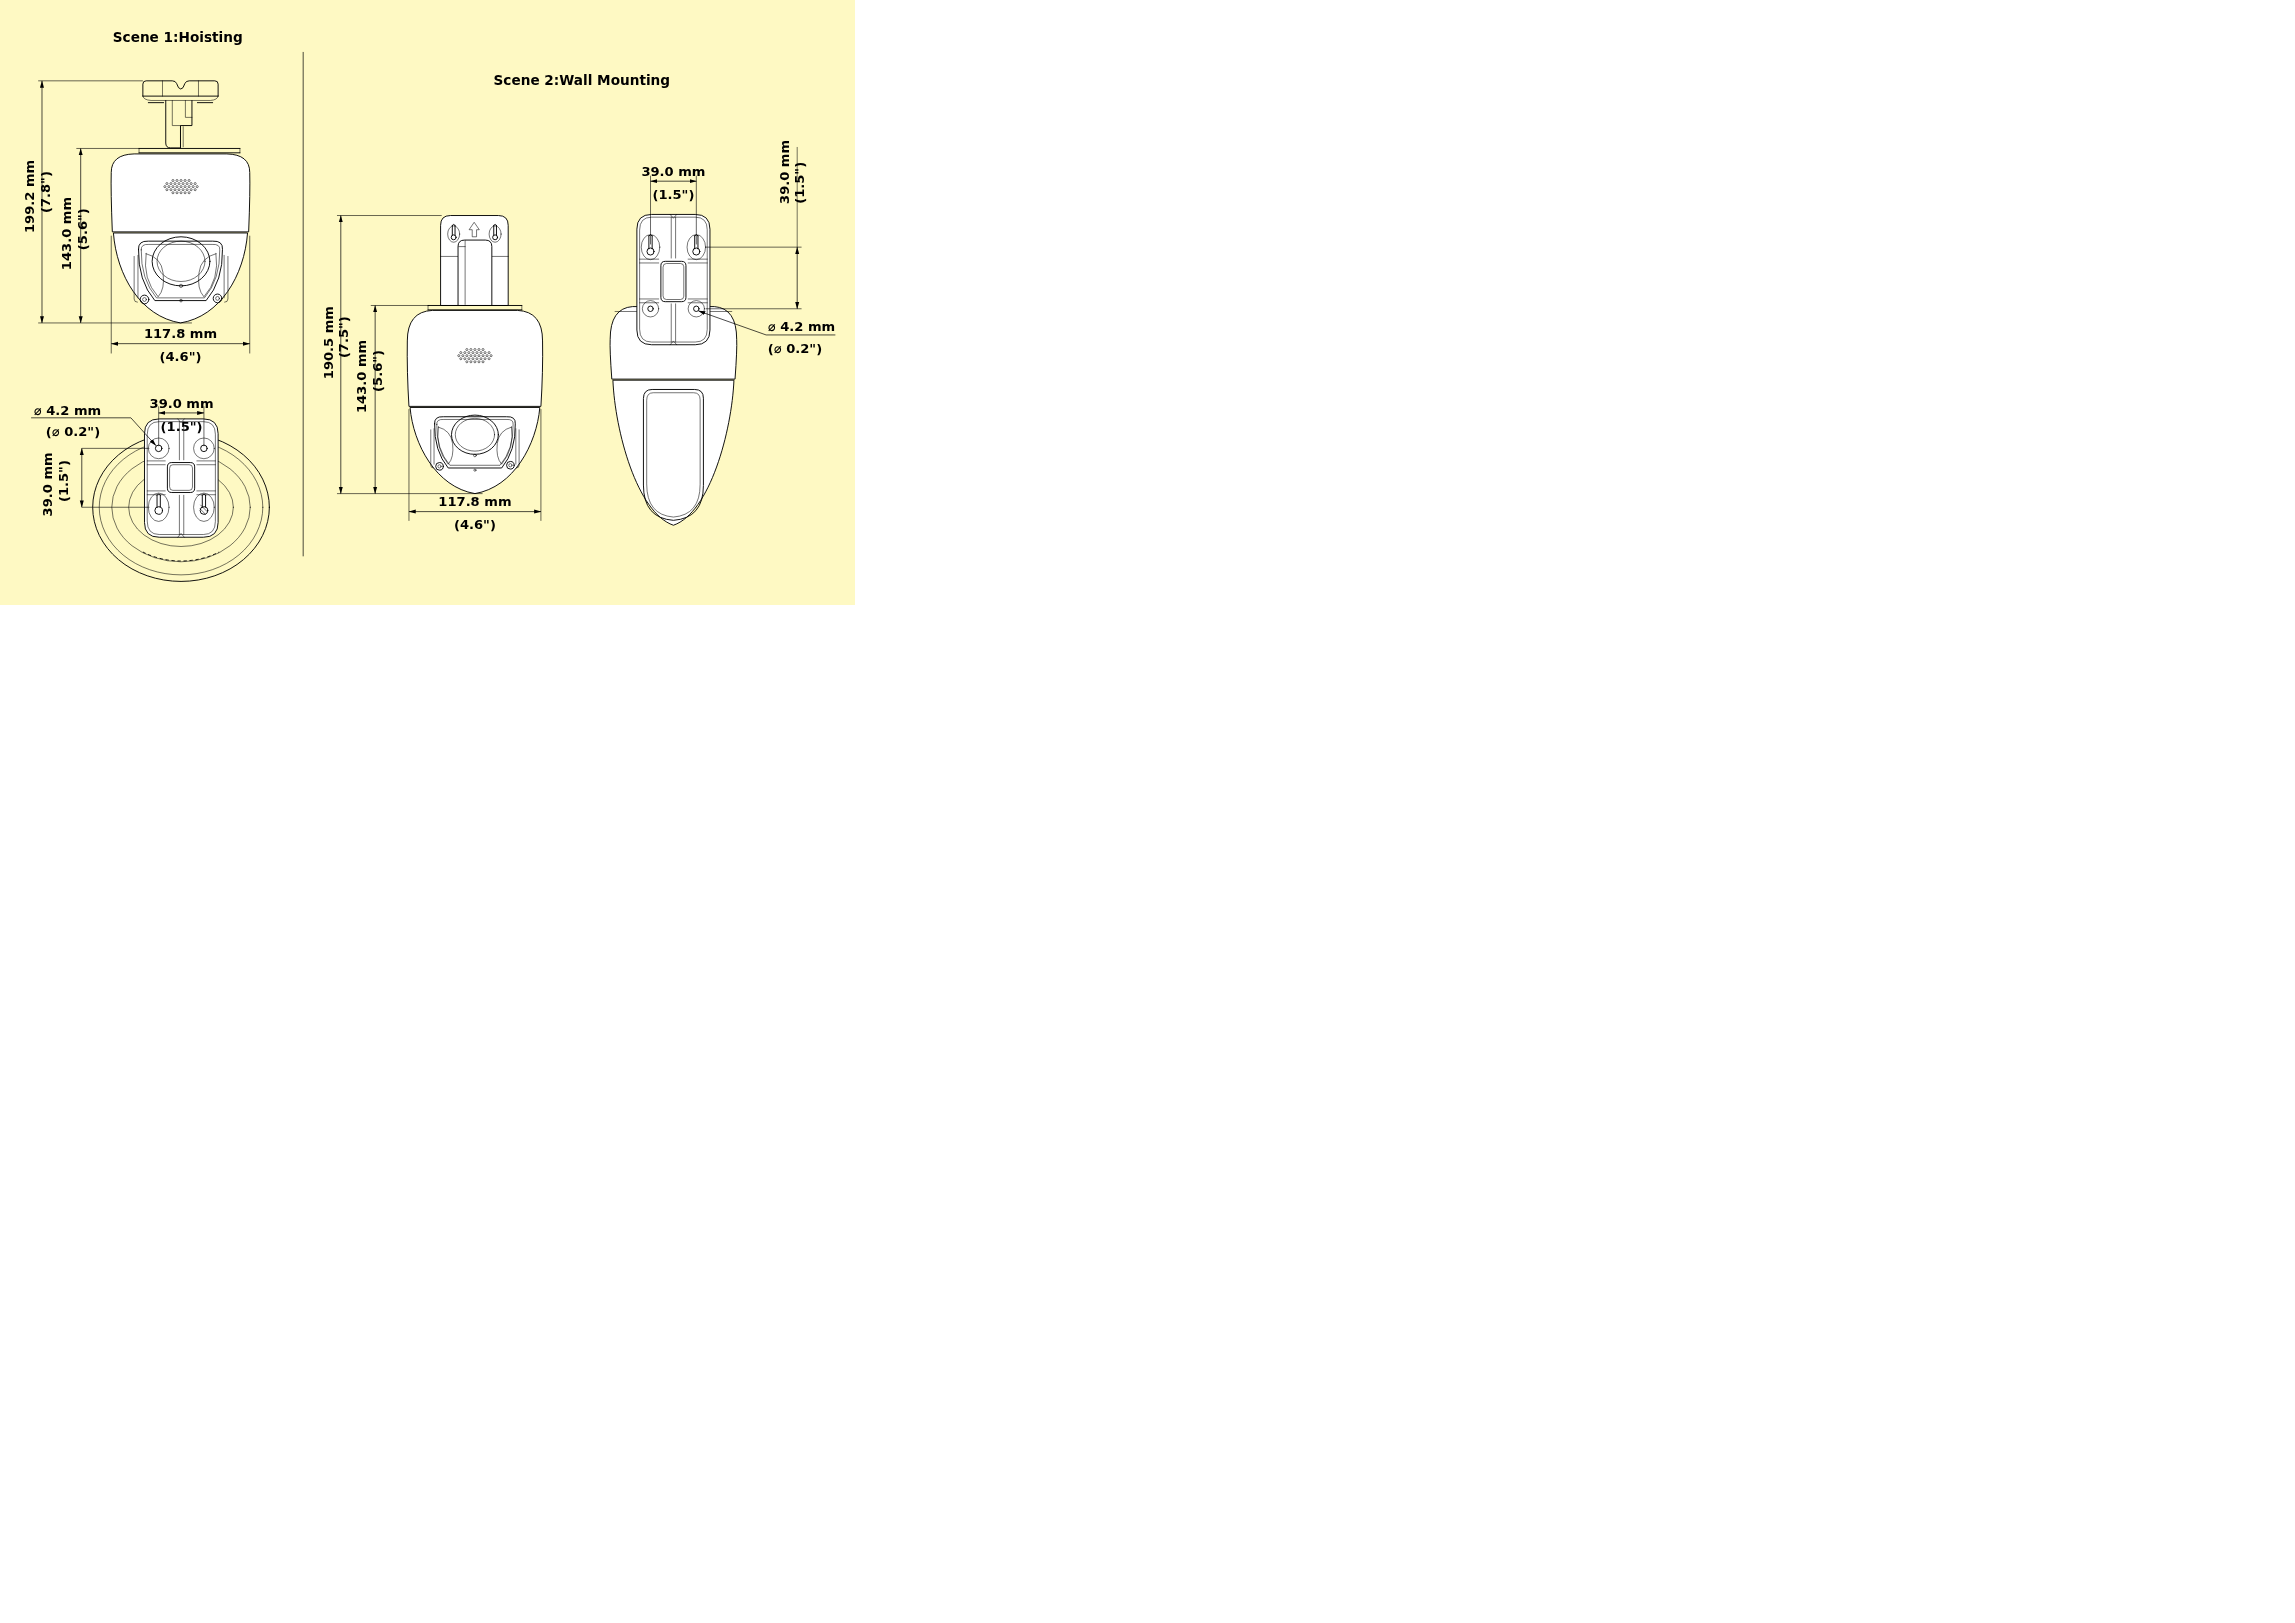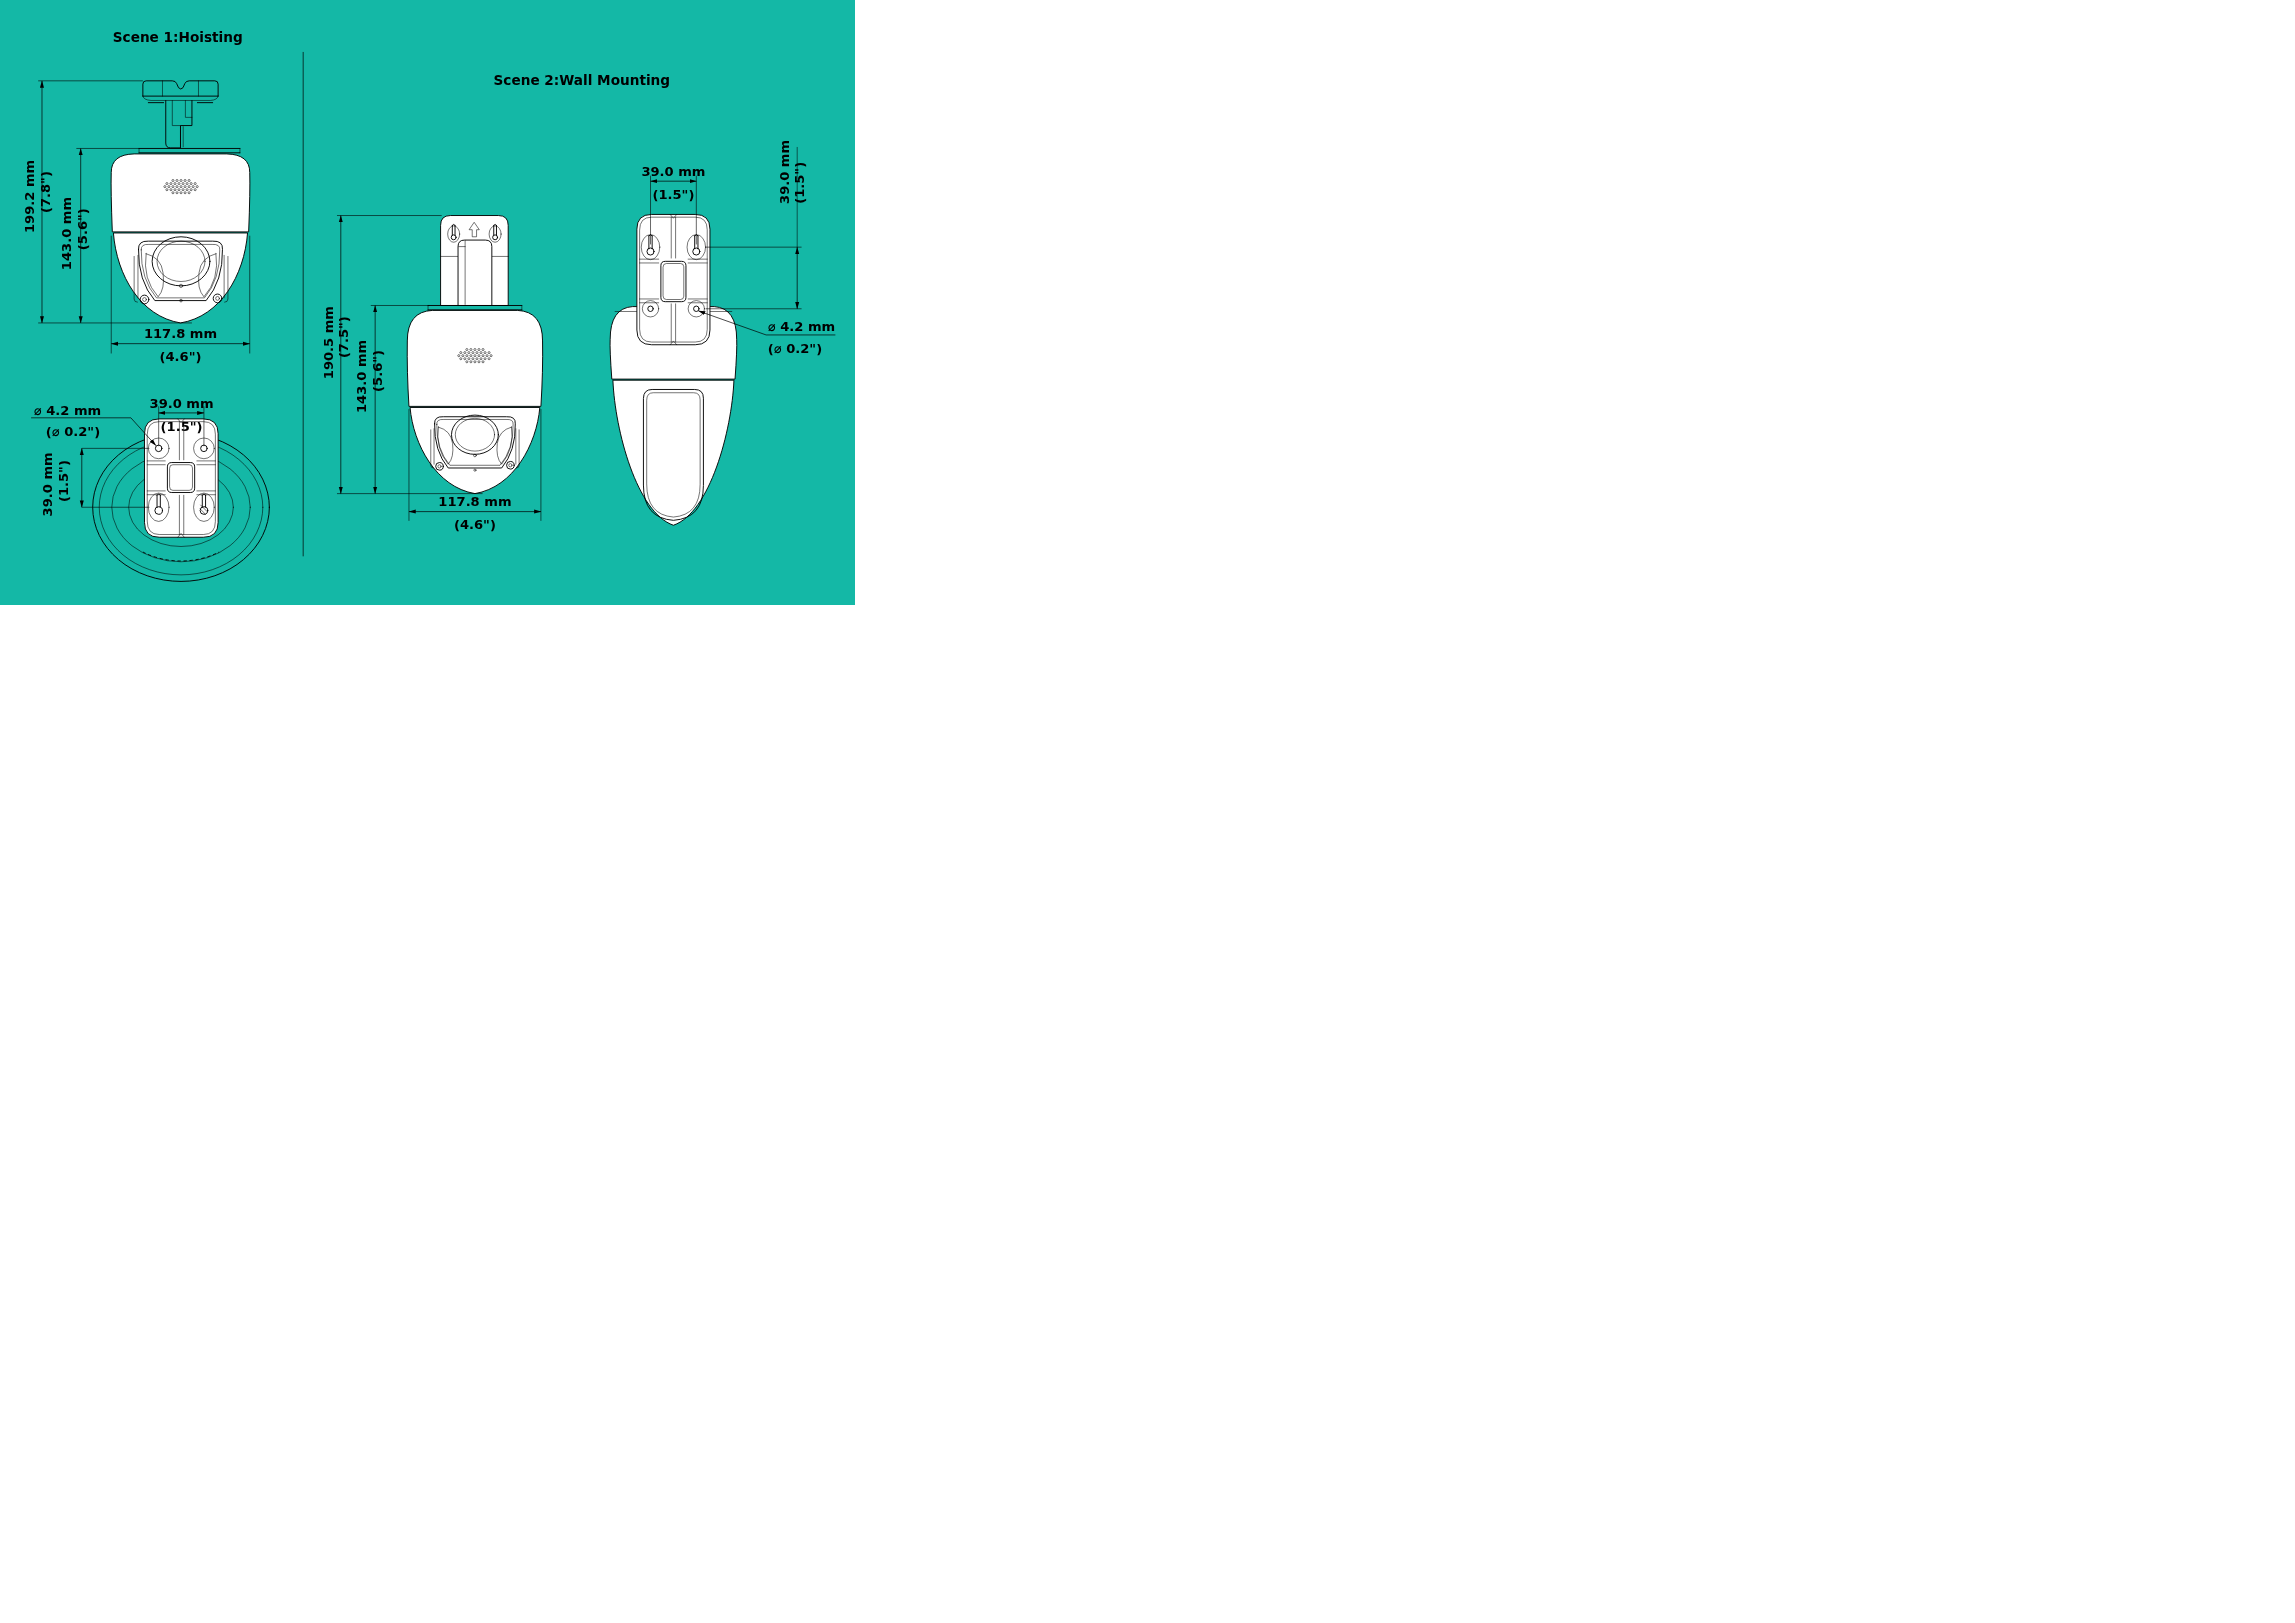--- a/index.html
+++ b/index.html
@@ -1,16 +1,16 @@
 <!DOCTYPE html>
 <html style="font-size:8.7px"><head>
 <meta charset="utf-8">
 <style>
   html,body { margin:0; padding:0; background:#fff; }
-  .page { width:855px; height:605px; background:#14b8a6; position:relative; }
+  .page { width:855px; height:605px; background:#fef9c3; position:relative; }
   svg { display:block; }
   
   .ol   { fill:none; stroke:#000; stroke-width:1.7; stroke-linejoin:round; stroke-linecap:round; }
   .wf   { fill:#fff; stroke:#000; stroke-width:1.7; stroke-linejoin:round; }
   .thin { fill:none; stroke:#000; stroke-width:1;   stroke-linejoin:round; stroke-linecap:round; }
   .dim  { fill:none; stroke:#000; stroke-width:1.3; }
   .ext  { fill:none; stroke:#000; stroke-width:1.1; }
   .dash { fill:none; stroke:#000; stroke-width:1.6; stroke-dasharray:6 5; }
   .dot  { fill:none; stroke:#000; stroke-width:1; }
   text  { font-family:"DejaVu Sans","Liberation Sans",sans-serif; font-weight:700;

